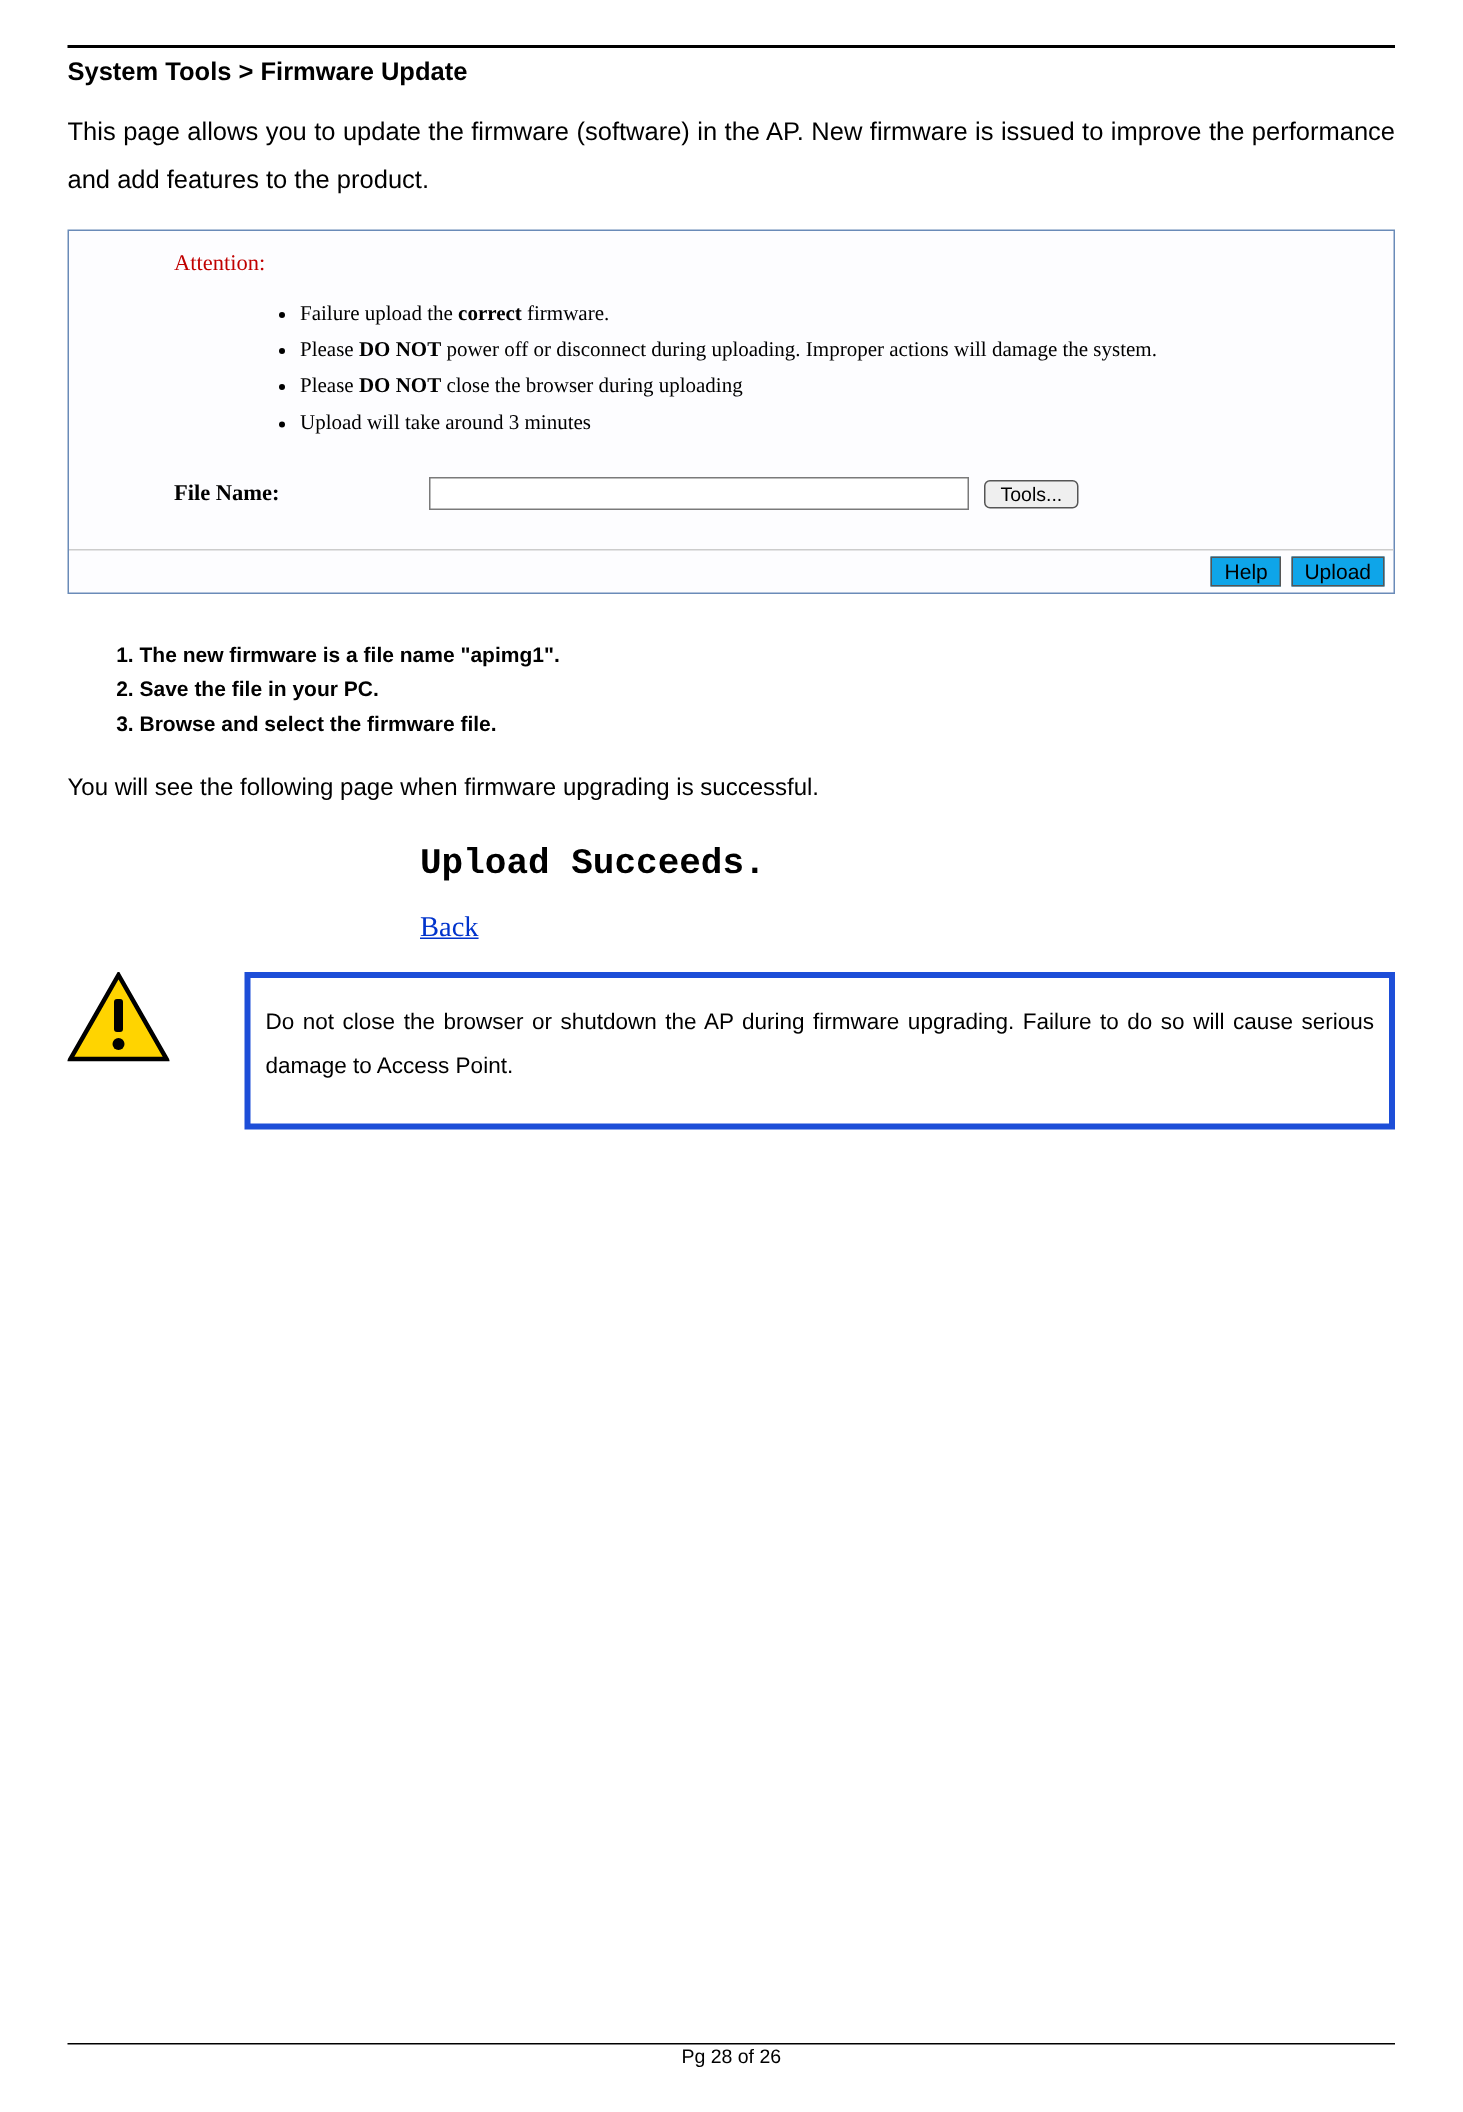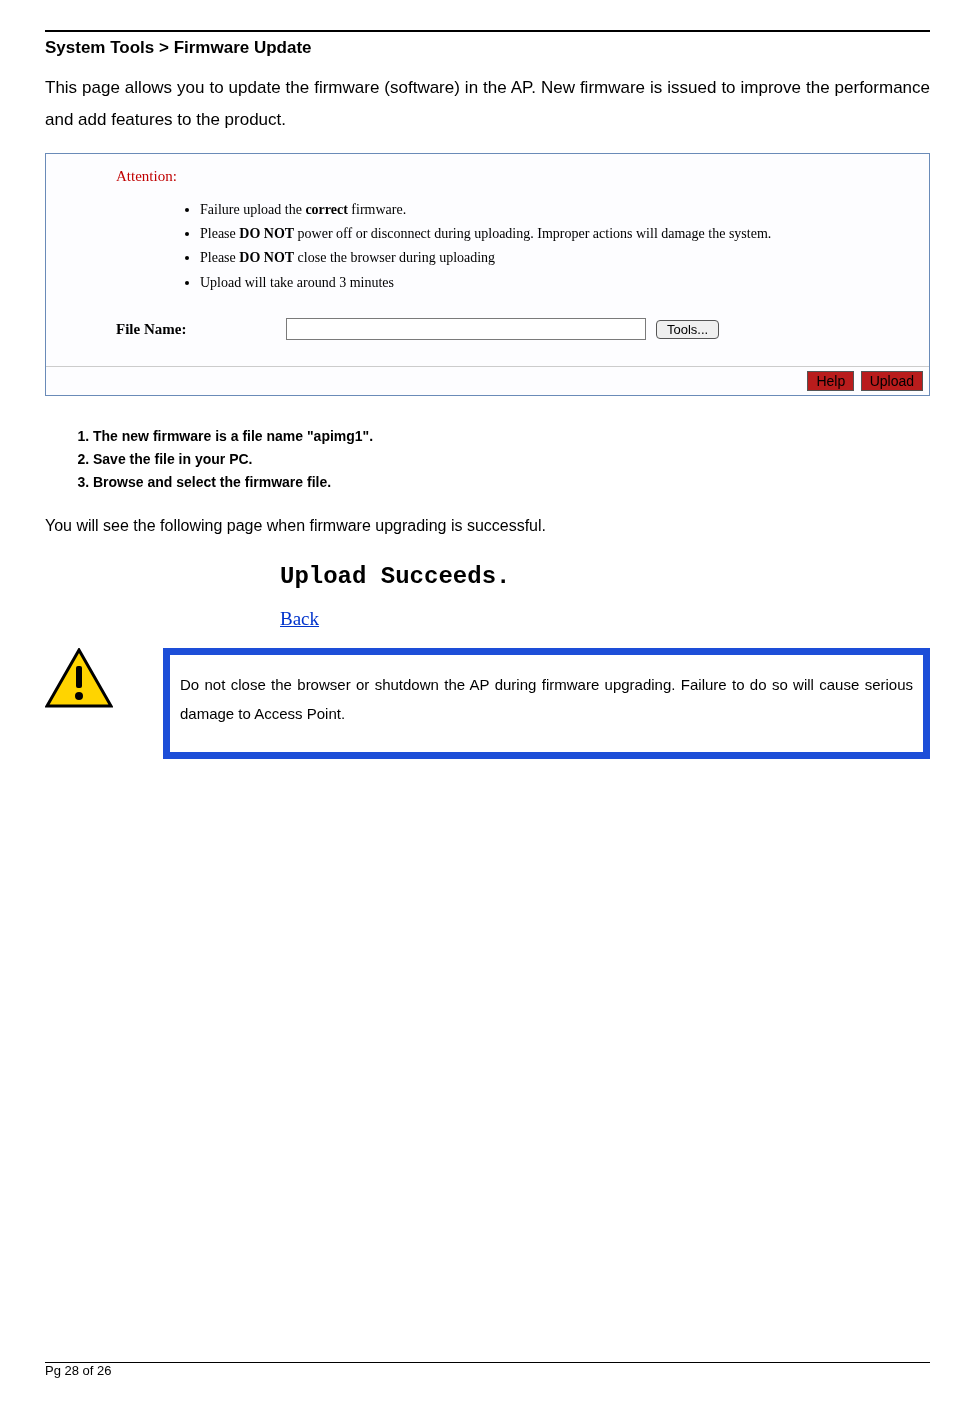--- a/index.html
+++ b/index.html
@@ -51,44 +51,44 @@
     .browse-btn {
       border:1px solid #555; border-radius:4px; padding:1px 10px; font-size:13px; background:#efefef;
     }
     .version { font-style: italic; font-size:15px;}
     .panel-footer {
       border-top:1px solid #ccc;
       text-align:right;
       padding: 4px 6px 4px 0;
     }
     .panel-footer button {
-      border:1px solid #555; background:#b91c1c; font-size:14px; padding:1px 8px; margin-left:2px;
+      border:1px solid #555; background:#0ea5e9; font-size:14px; padding:1px 8px; margin-left:2px;
     }
     .steps { margin: 30px 0 22px 48px; padding:0; font-size:14px; line-height:1.5;font-weight:bold;}
     .steps li { margin-bottom:2px;}
     .followup { font-size:16px; margin: 24px 0 28px 0;}
     .upload-block {
       margin: 20px 0 10px 235px;
       font-family: "Courier New", monospace;
     }
     .upload-title { font-weight:bold; font-size:24px; margin-bottom:18px;}
     .upload-sub { font-size:19px; margin-bottom:70px;}
     .back-link { color:#0033cc; font-size:19px; text-decoration:underline; font-family:"Times New Roman",serif;}
     .warning-row { display:flex; align-items:flex-start; margin-top:18px;}
     .warning-icon {
       width:68px; height:60px; position:relative; flex:0 0 68px;
     }
     .warning-icon svg { width:68px; height:60px;}
     .warning-box {
-      border:7px solid #1d4ed8; flex:1; margin-left:50px; padding:16px 10px 24px 10px;
+      border:4px solid #1d4ed8; flex:1; margin-left:50px; padding:16px 10px 24px 10px;
       font-family: Arial, sans-serif; font-size:15px; line-height:1.9; text-align:justify;
     }
     .footer-area { position:absolute; bottom:30px; left:45px; right:45px;}
     .footer-rule{border-top:1.5px solid #000;}
-    .page-no { text-align:left; font-size:13px; margin-top:0;}
+    .page-no { text-align:center; font-size:13px; margin-top:0;}
   </style>
 </head>
 <body>
 
 <div class="rule"></div>
 <div class="heading">System Tools &gt; Firmware Update</div>
 <div class="intro">This page allows you to update the firmware (software) in the AP. New firmware is issued to improve the performance and add features to the product.</div>
 
 <div class="panel">
   <div class="panel-inner">

